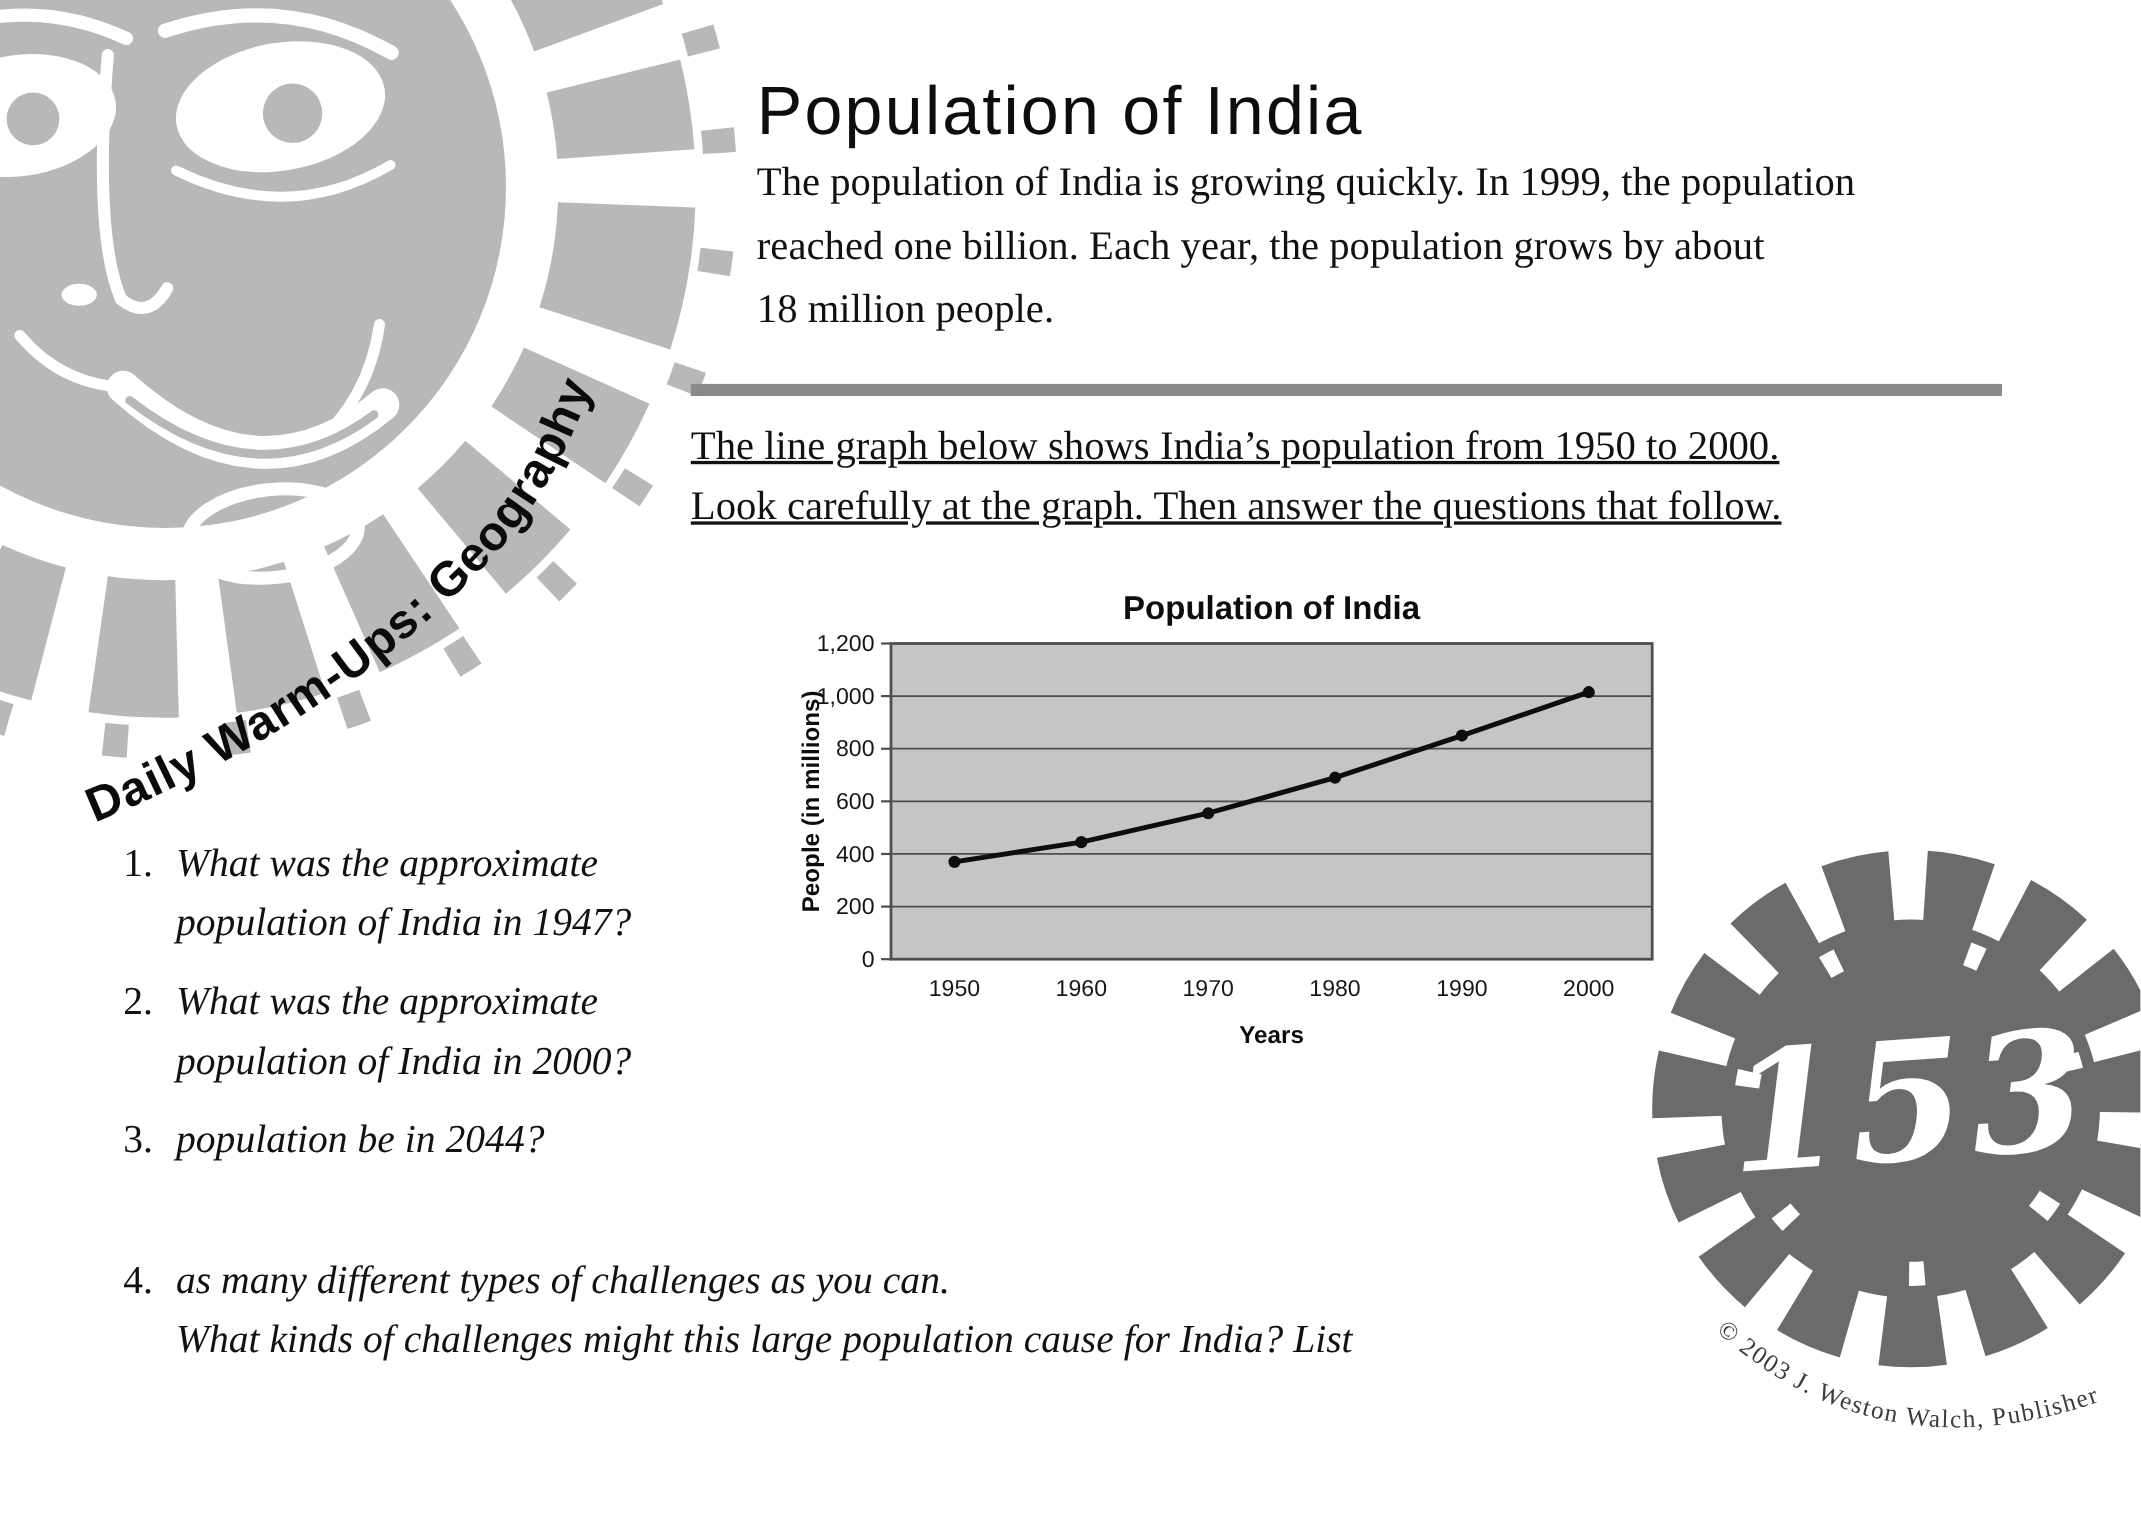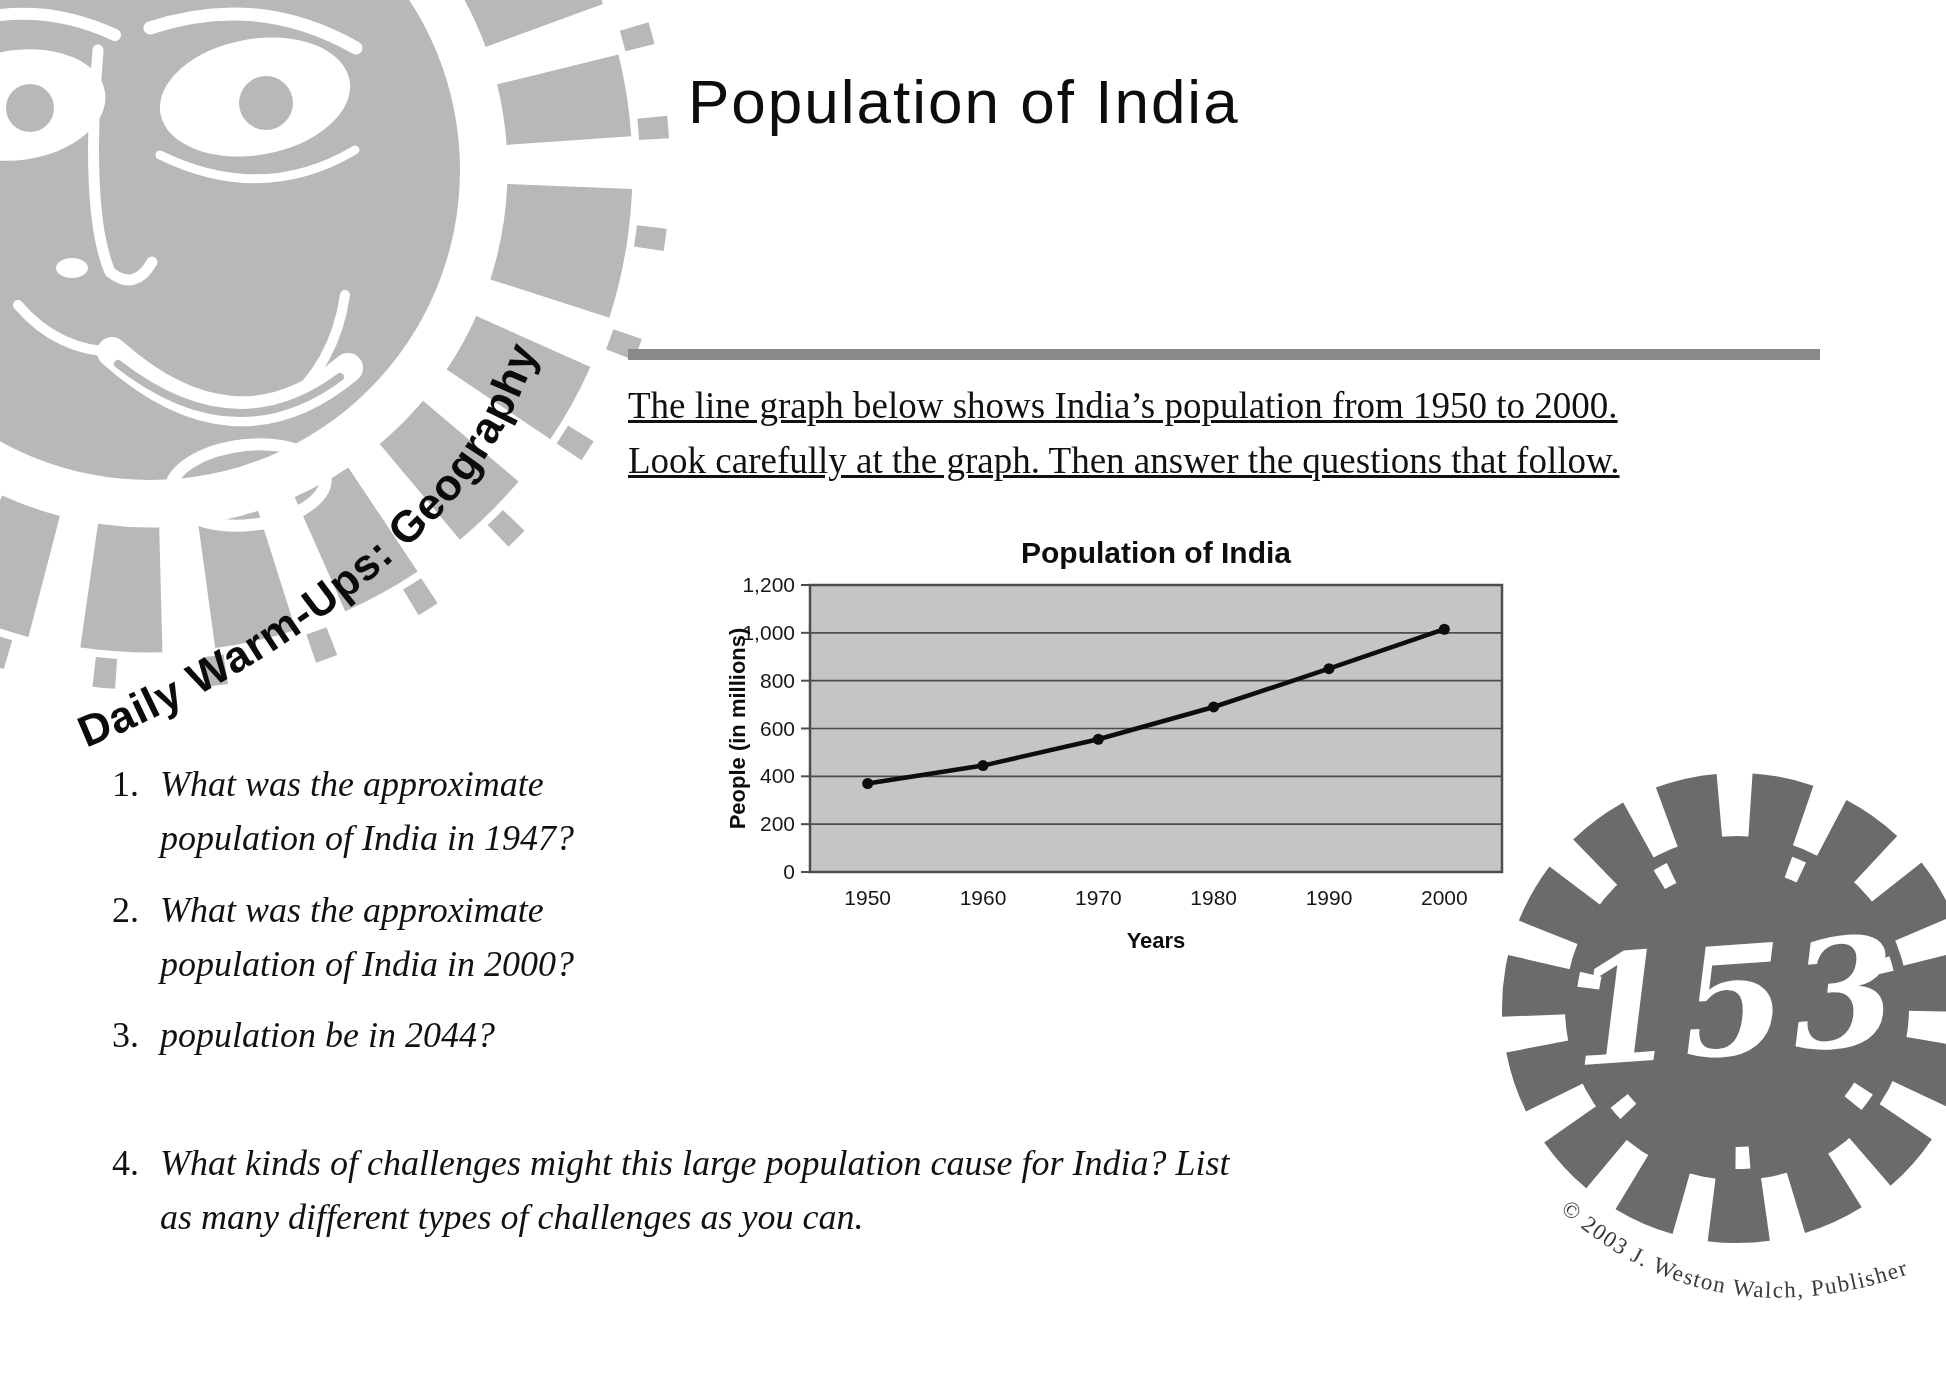--- a/index.html
+++ b/index.html
@@ -70,20 +70,25 @@
       <text class="badge-num" x="1737" y="1054" text-anchor="middle" transform="rotate(-4 1737 1008)">153</text>
     </g>
 
     <text class="copy-text">
       <textPath href="#arcCopy">© 2003   J. Weston Walch, Publisher</textPath>
     </text>
   </svg>
 
   <div id="main-title" class="layer">Population of India</div>
 
+  <div id="intro" class="layer para">
+    <span>The population of India is growing quickly. In 1999, the population</span>
+    <span>reached one billion. Each year, the population grows by about</span>
+    <span>18 million people.</span>
+  </div>
 
   <div id="divider"></div>
 
   <div id="instructions" class="layer para">
     <span>The line graph below shows India’s population from 1950 to 2000.</span>
     <span>Look carefully at the graph. Then answer the questions that follow.</span>
   </div>
 
   <div id="chart-wrap" class="layer">
     <svg id="chart-svg" width="1000" height="470" viewBox="0 0 1000 470">
@@ -143,18 +148,18 @@
   </div>
   <div class="question" id="q3">
     <span class="qnum">3.</span>
     <div class="qlines">
       <span>population be in 2044?</span>
     </div>
   </div>
   <div class="question" id="q4">
     <span class="qnum">4.</span>
     <div class="qlines">
+      <span>as many different types of challenges as you can.</span>
       <span>What kinds of challenges might this large population cause for India? List</span>
-      <span>as many different types of challenges as you can.</span>
     </div>
   </div>
 
 </div>
 
 </body></html>

